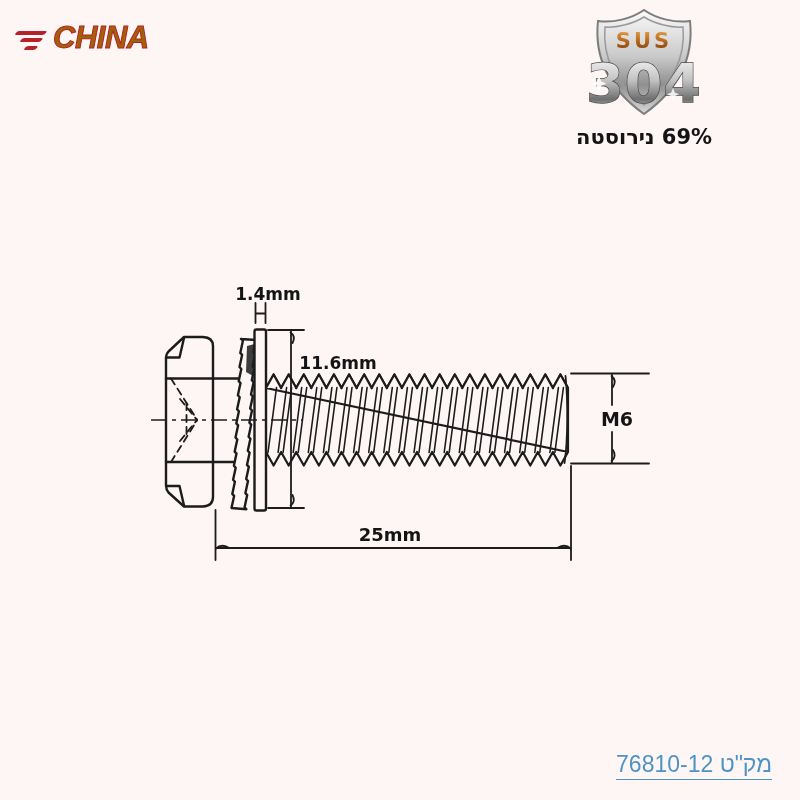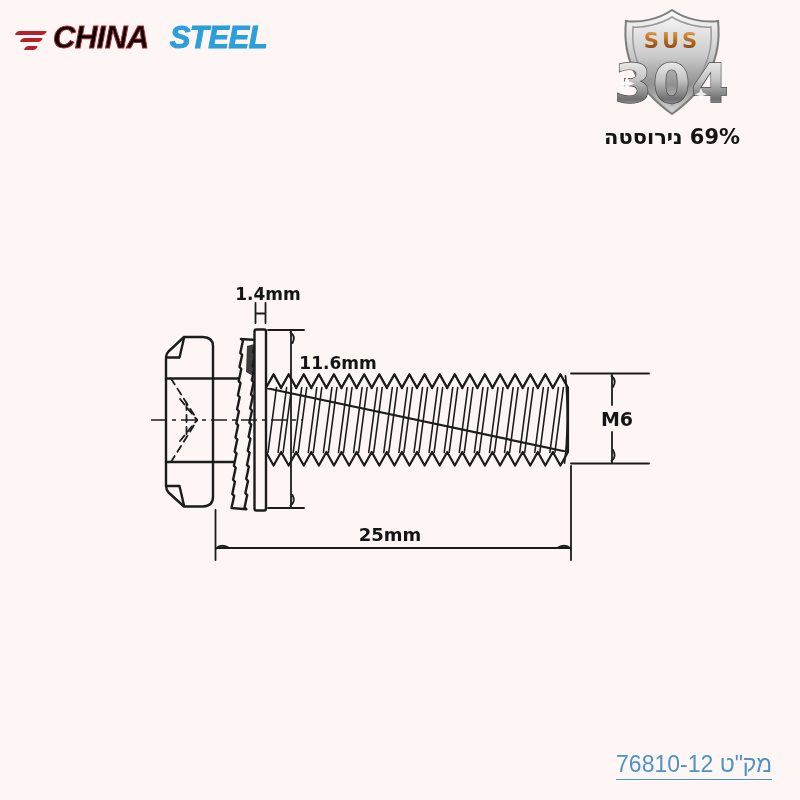--- a/index.html
+++ b/index.html
@@ -16,25 +16,25 @@
     display:flex;align-items:center;
     font-family:"Liberation Sans",sans-serif;
     font-style:italic;font-weight:bold;font-size:31px;letter-spacing:-0.5px;
     white-space:nowrap;
   }
   .speed{display:flex;flex-direction:column;align-items:flex-end;gap:4px;margin-right:7px;transform:translateY(2px);}
   .speed i{display:block;height:3.6px;background:#b5212a;border-radius:2px;transform:skewX(-38deg);}
   .speed i:nth-child(1){width:30px;}
   .speed i:nth-child(2){width:21px;margin-right:4px;}
   .speed i:nth-child(3){width:12px;margin-right:9px;}
-  .brand-red{color:#000000;-webkit-text-stroke:1px #b5212a;margin-right:21px;}
+  .brand-red{color:#a16207;-webkit-text-stroke:1px #b5212a;margin-right:2px;}
   .brand-blue{color:#2b9fd9;-webkit-text-stroke:1px #2b9fd9;}
 
   
-  .badge{position:absolute;top:4px;left:582px;width:180px;text-align:center;}
+  .badge{position:absolute;top:4px;left:554px;width:180px;text-align:center;}
   .badge svg{display:block;margin:0 auto;}
   .badge-caption{
     margin-top:1px;font-size:21px;font-weight:bold;color:#141414;
     font-family:"DejaVu Sans",sans-serif;
   }
 
   
   .drawing{position:absolute;left:130px;top:270px;}
   .ln{fill:none;stroke:#1c1c1c;stroke-width:2.4;stroke-linecap:round;stroke-linejoin:round;}
   .ln-fill{fill:#fdf6f5;stroke:#1c1c1c;stroke-width:2.4;stroke-linecap:round;stroke-linejoin:round;}
@@ -62,21 +62,20 @@
 
 <div class="canvas">
 
   <div class="logo">
     <span class="speed">
         <i></i>
         <i></i>
         <i></i>
       </span>
     <span class="brand-red">CHINA</span>
-    <span class="brand-blue">STEEL</span>
   </div>
 
   <div class="badge">
     <svg width="166" height="120" viewBox="0 0 166 120">
       <defs>
         <linearGradient id="silver" x1="0" y1="0" x2="0" y2="1">
           <stop offset="0" stop-color="#fbfbfb"></stop>
             <stop offset="0.45" stop-color="#c9c9c9"></stop>
           <stop offset="0.72" stop-color="#8f8f8f"></stop>
             <stop offset="1" stop-color="#d9d9d9"></stop>

